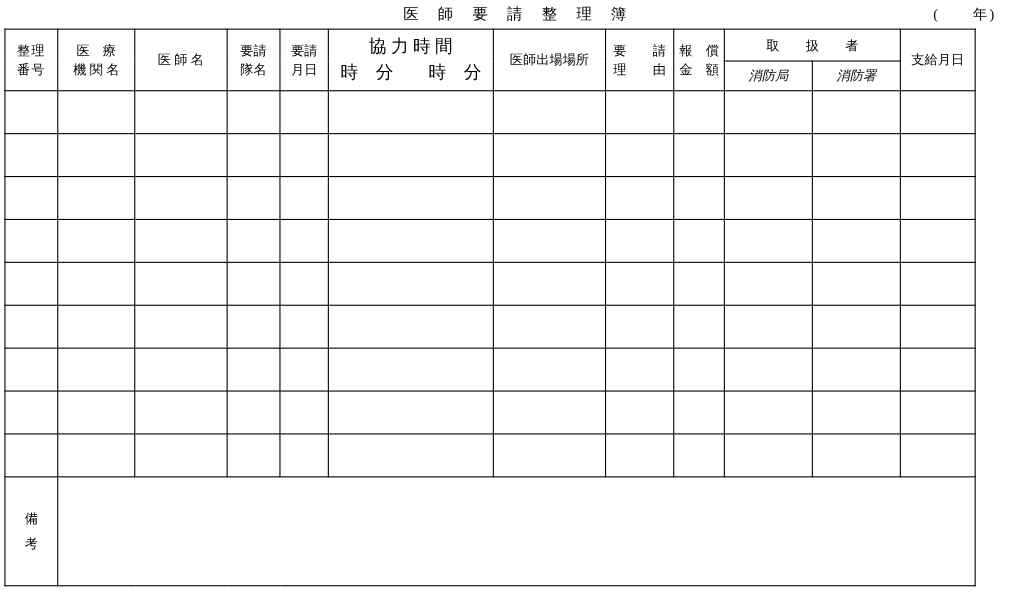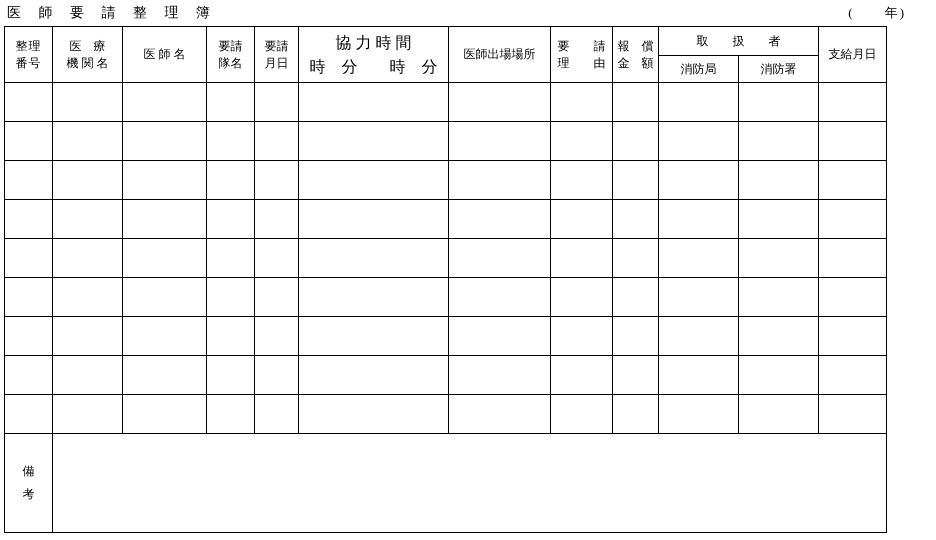--- a/index.html
+++ b/index.html
@@ -23,20 +23,21 @@
   .title-row {
     position: relative;
     height: 22px;
     margin-top: 2px;
   }
   .doc-title {
     position: absolute;
     left: 0;
     right: 0;
     top: 2px;
+    text-align: center;
     font-size: 14px;
     letter-spacing: 7px;
     text-indent: 7px;
   }
   .year-label {
     position: absolute;
     right: 30px;
     top: 2px;
     font-size: 13px;
     letter-spacing: 2px;
@@ -68,20 +69,21 @@
   .sp1 { letter-spacing: 1px; }
   .hdr-sub-top {
     height: 28px;
     line-height: 28px;
     font-size: 12px;
   }
   .hdr-sub-bot {
     height: 26px;
     line-height: 26px;
     font-size: 12px;
+    font-style: italic;
   }
   .data-row td {
     height: 38px;
   }
   .remark-cell {
     height: 98px;
     width: 48px;
     font-size: 13px;
     line-height: 1.9;
   }

